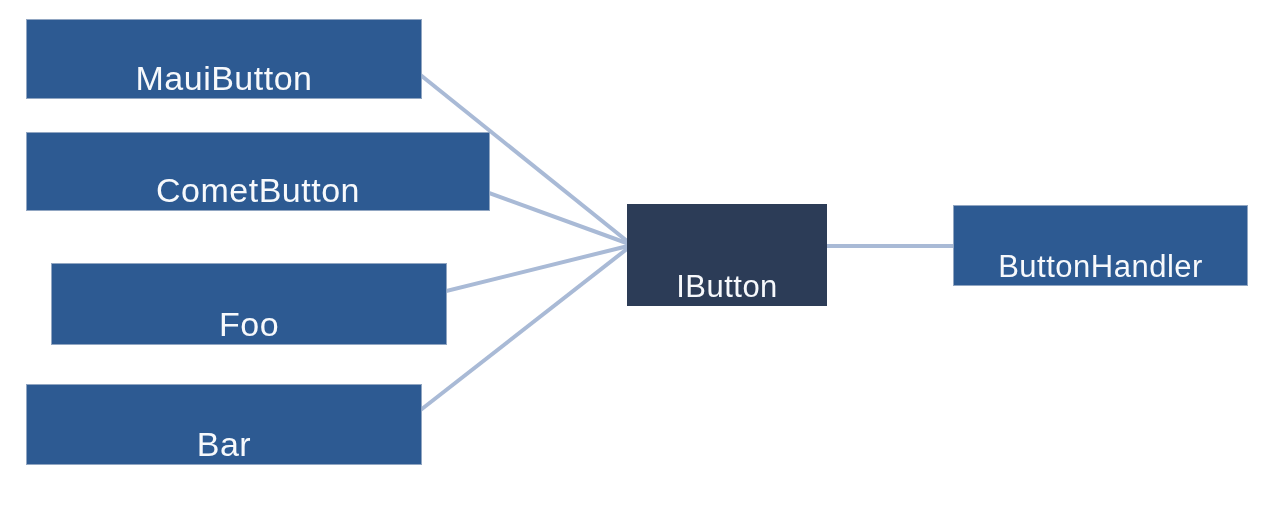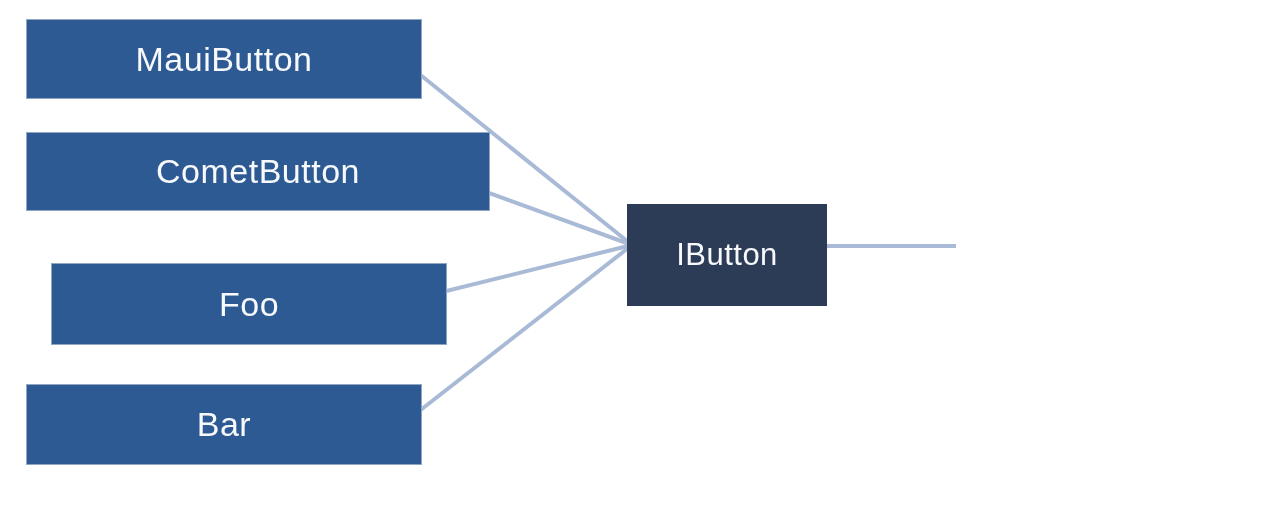--- a/index.html
+++ b/index.html
@@ -26,21 +26,21 @@
     display: block;
   }
   .edge {
     stroke: var(--connector);
     stroke-width: 4;
     fill: none;
   }
   .node {
     position: absolute;
     display: flex;
-    align-items: center;
+    align-items: flex-end;
     justify-content: center;
     color: var(--label-text);
     letter-spacing: 0.5px;
     text-align: center;
   }
   .class-node {
     background: var(--class-fill);
     border: 1px solid rgba(200, 208, 220, 0.65);
   }
   .interface-node {
@@ -81,14 +81,17 @@
   </div>
 
   <div class="node class-node" id="n-bar">
     <span class="node-label">Bar</span>
   </div>
 
   <div class="node interface-node" id="n-ibutton">
     <span class="node-label">IButton</span>
   </div>
 
+  <div class="node class-node" id="n-buttonhandler">
+    <span class="node-label">ButtonHandler</span>
+  </div>
 
 </div>
 
 </body></html>

